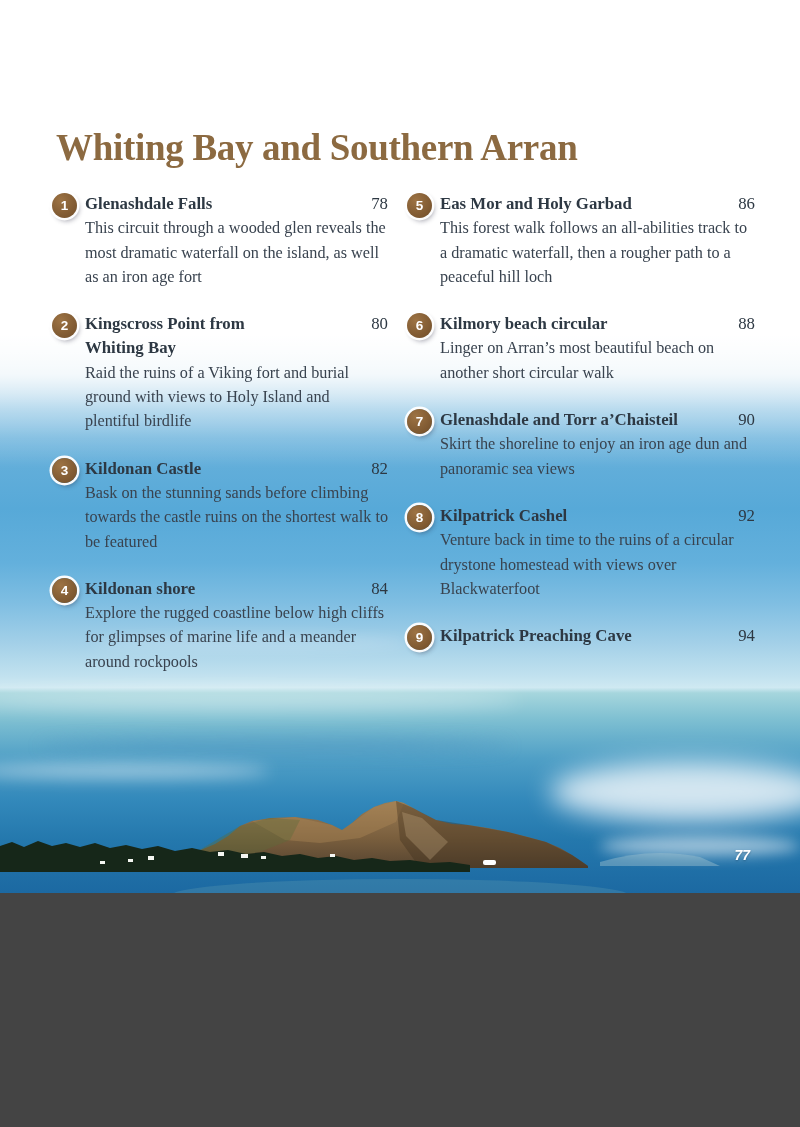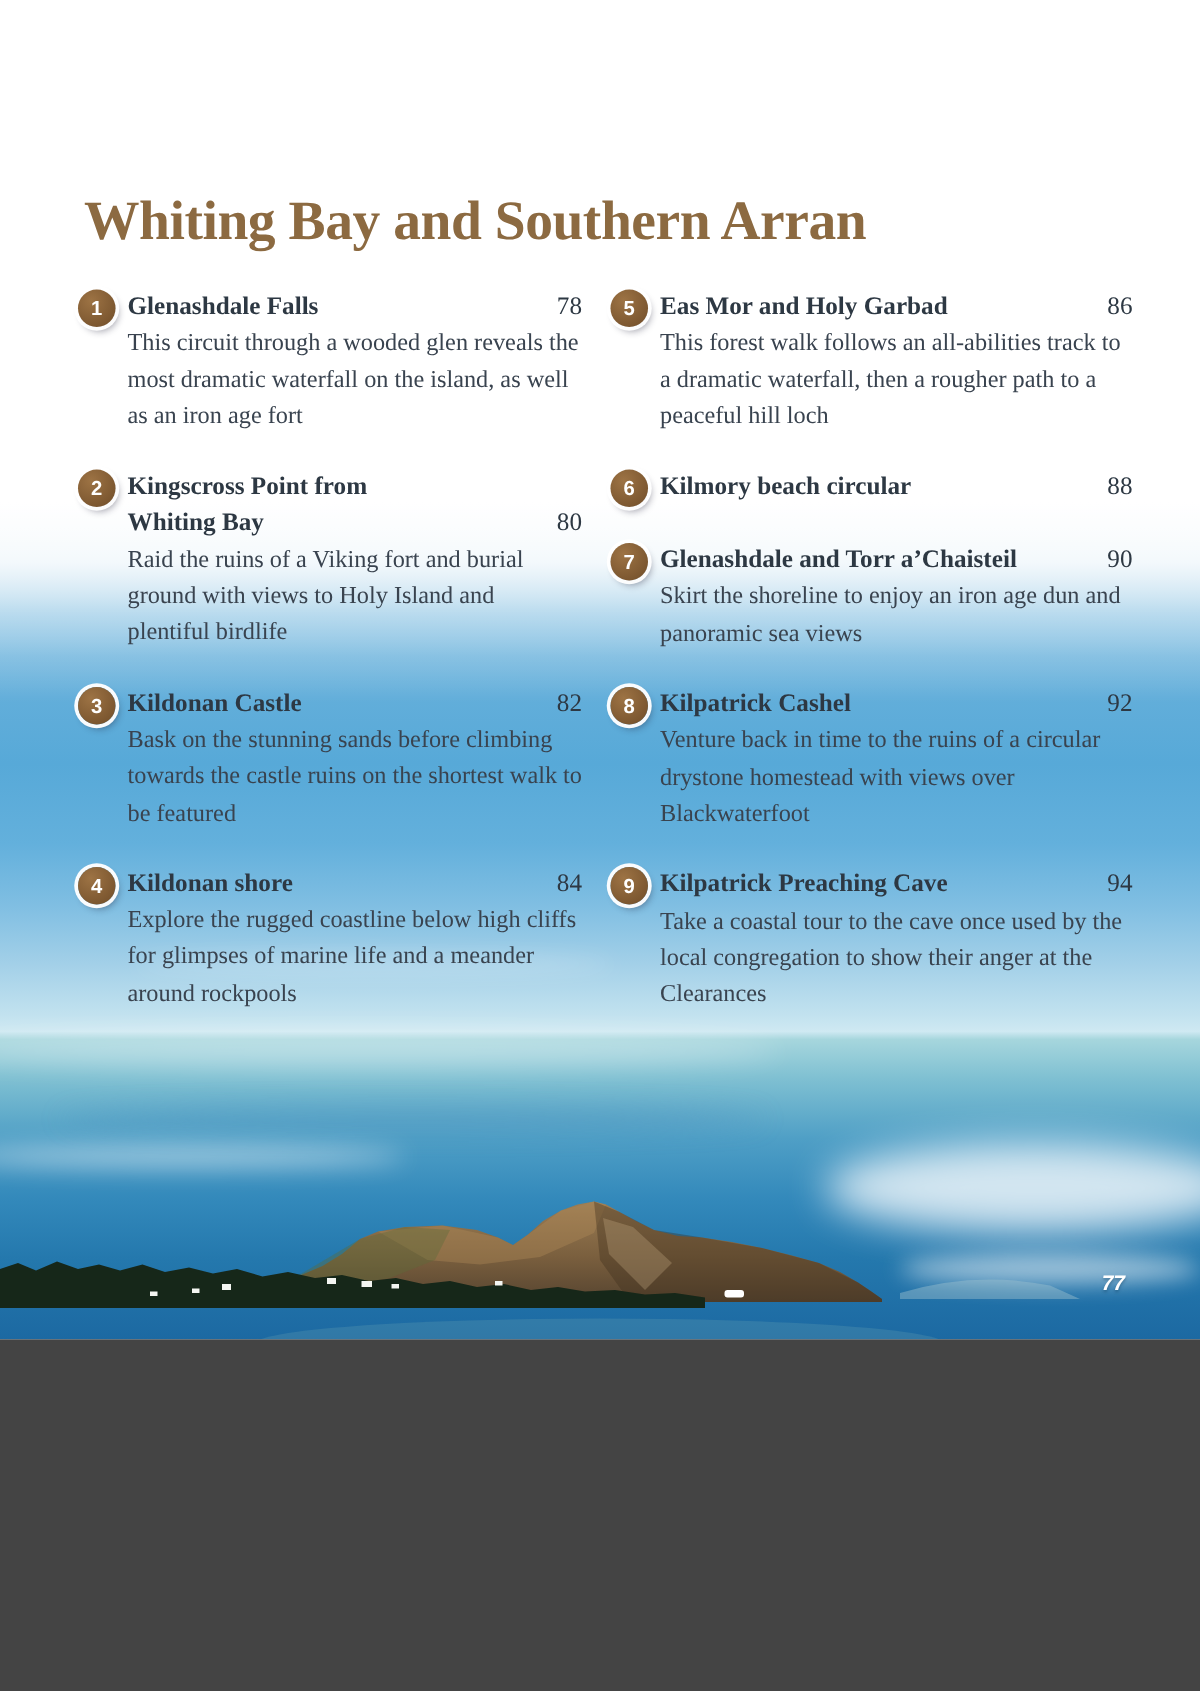--- a/index.html
+++ b/index.html
@@ -58,21 +58,21 @@
   .col-left{left:52px;width:336px;}
   .col-right{left:407px;width:348px;}
   .entry{display:grid;grid-template-columns:33px 1fr;margin-bottom:23px;}
   .badge{
     width:25px;height:25px;border-radius:50%;margin-top:1px;
     background:radial-gradient(circle at 35% 30%, #9d7344, #7c5730 72%, #6d4b27 100%);
     box-shadow:0 0 0 2.5px rgba(255,255,255,.96), 2px 3px 5px rgba(30,30,55,.40);
     color:#fff;display:flex;align-items:center;justify-content:center;
     font-family:"Liberation Sans", sans-serif;font-size:13.5px;font-weight:bold;
   }
-  .trow{display:flex;align-items:flex-end;gap:6px;line-height:24.3px;}
+  .trow{display:flex;gap:6px;line-height:24.3px;}
   .etitle{flex:1;font-weight:bold;font-size:16.8px;color:#2d3843;white-space:pre-line;}
   .epage{font-size:16.8px;color:#2d3843;}
   .edesc{font-size:16.2px;line-height:24.3px;color:#39434f;}
   .folio{
     position:absolute;right:50px;bottom:30px;
     font-family:"Liberation Sans", sans-serif;font-style:italic;font-weight:600;
     font-size:14px;color:#ffffff;text-shadow:0 1px 2px rgba(0,40,70,.35);
   }
 </style>
 </head>
@@ -259,20 +259,21 @@
 
       <div class="entry">
         <div class="badge">
             <span>6</span>
           </div>
         <div class="entry-body">
           <div class="trow">
             <span class="etitle">Kilmory beach circular</span>
             <span class="epage">88</span>
           </div>
+          <div class="edesc">Linger on Arran’s most beautiful beach on another short circular walk</div>
         </div>
       </div>
 
       <div class="entry">
         <div class="badge">
             <span>7</span>
           </div>
         <div class="entry-body">
           <div class="trow">
             <span class="etitle">Glenashdale and Torr a’Chaisteil</span>
@@ -297,20 +298,19 @@
 
       <div class="entry">
         <div class="badge">
             <span>9</span>
           </div>
         <div class="entry-body">
           <div class="trow">
             <span class="etitle">Kilpatrick Preaching Cave</span>
             <span class="epage">94</span>
           </div>
-          <div class="edesc">Take a coastal tour to the cave once used by the local congregation to show their anger at the Clearances</div>
         </div>
       </div>
     </div>
 
     <div class="folio">77</div>
   </div>
 </div>
 
 </body></html>

